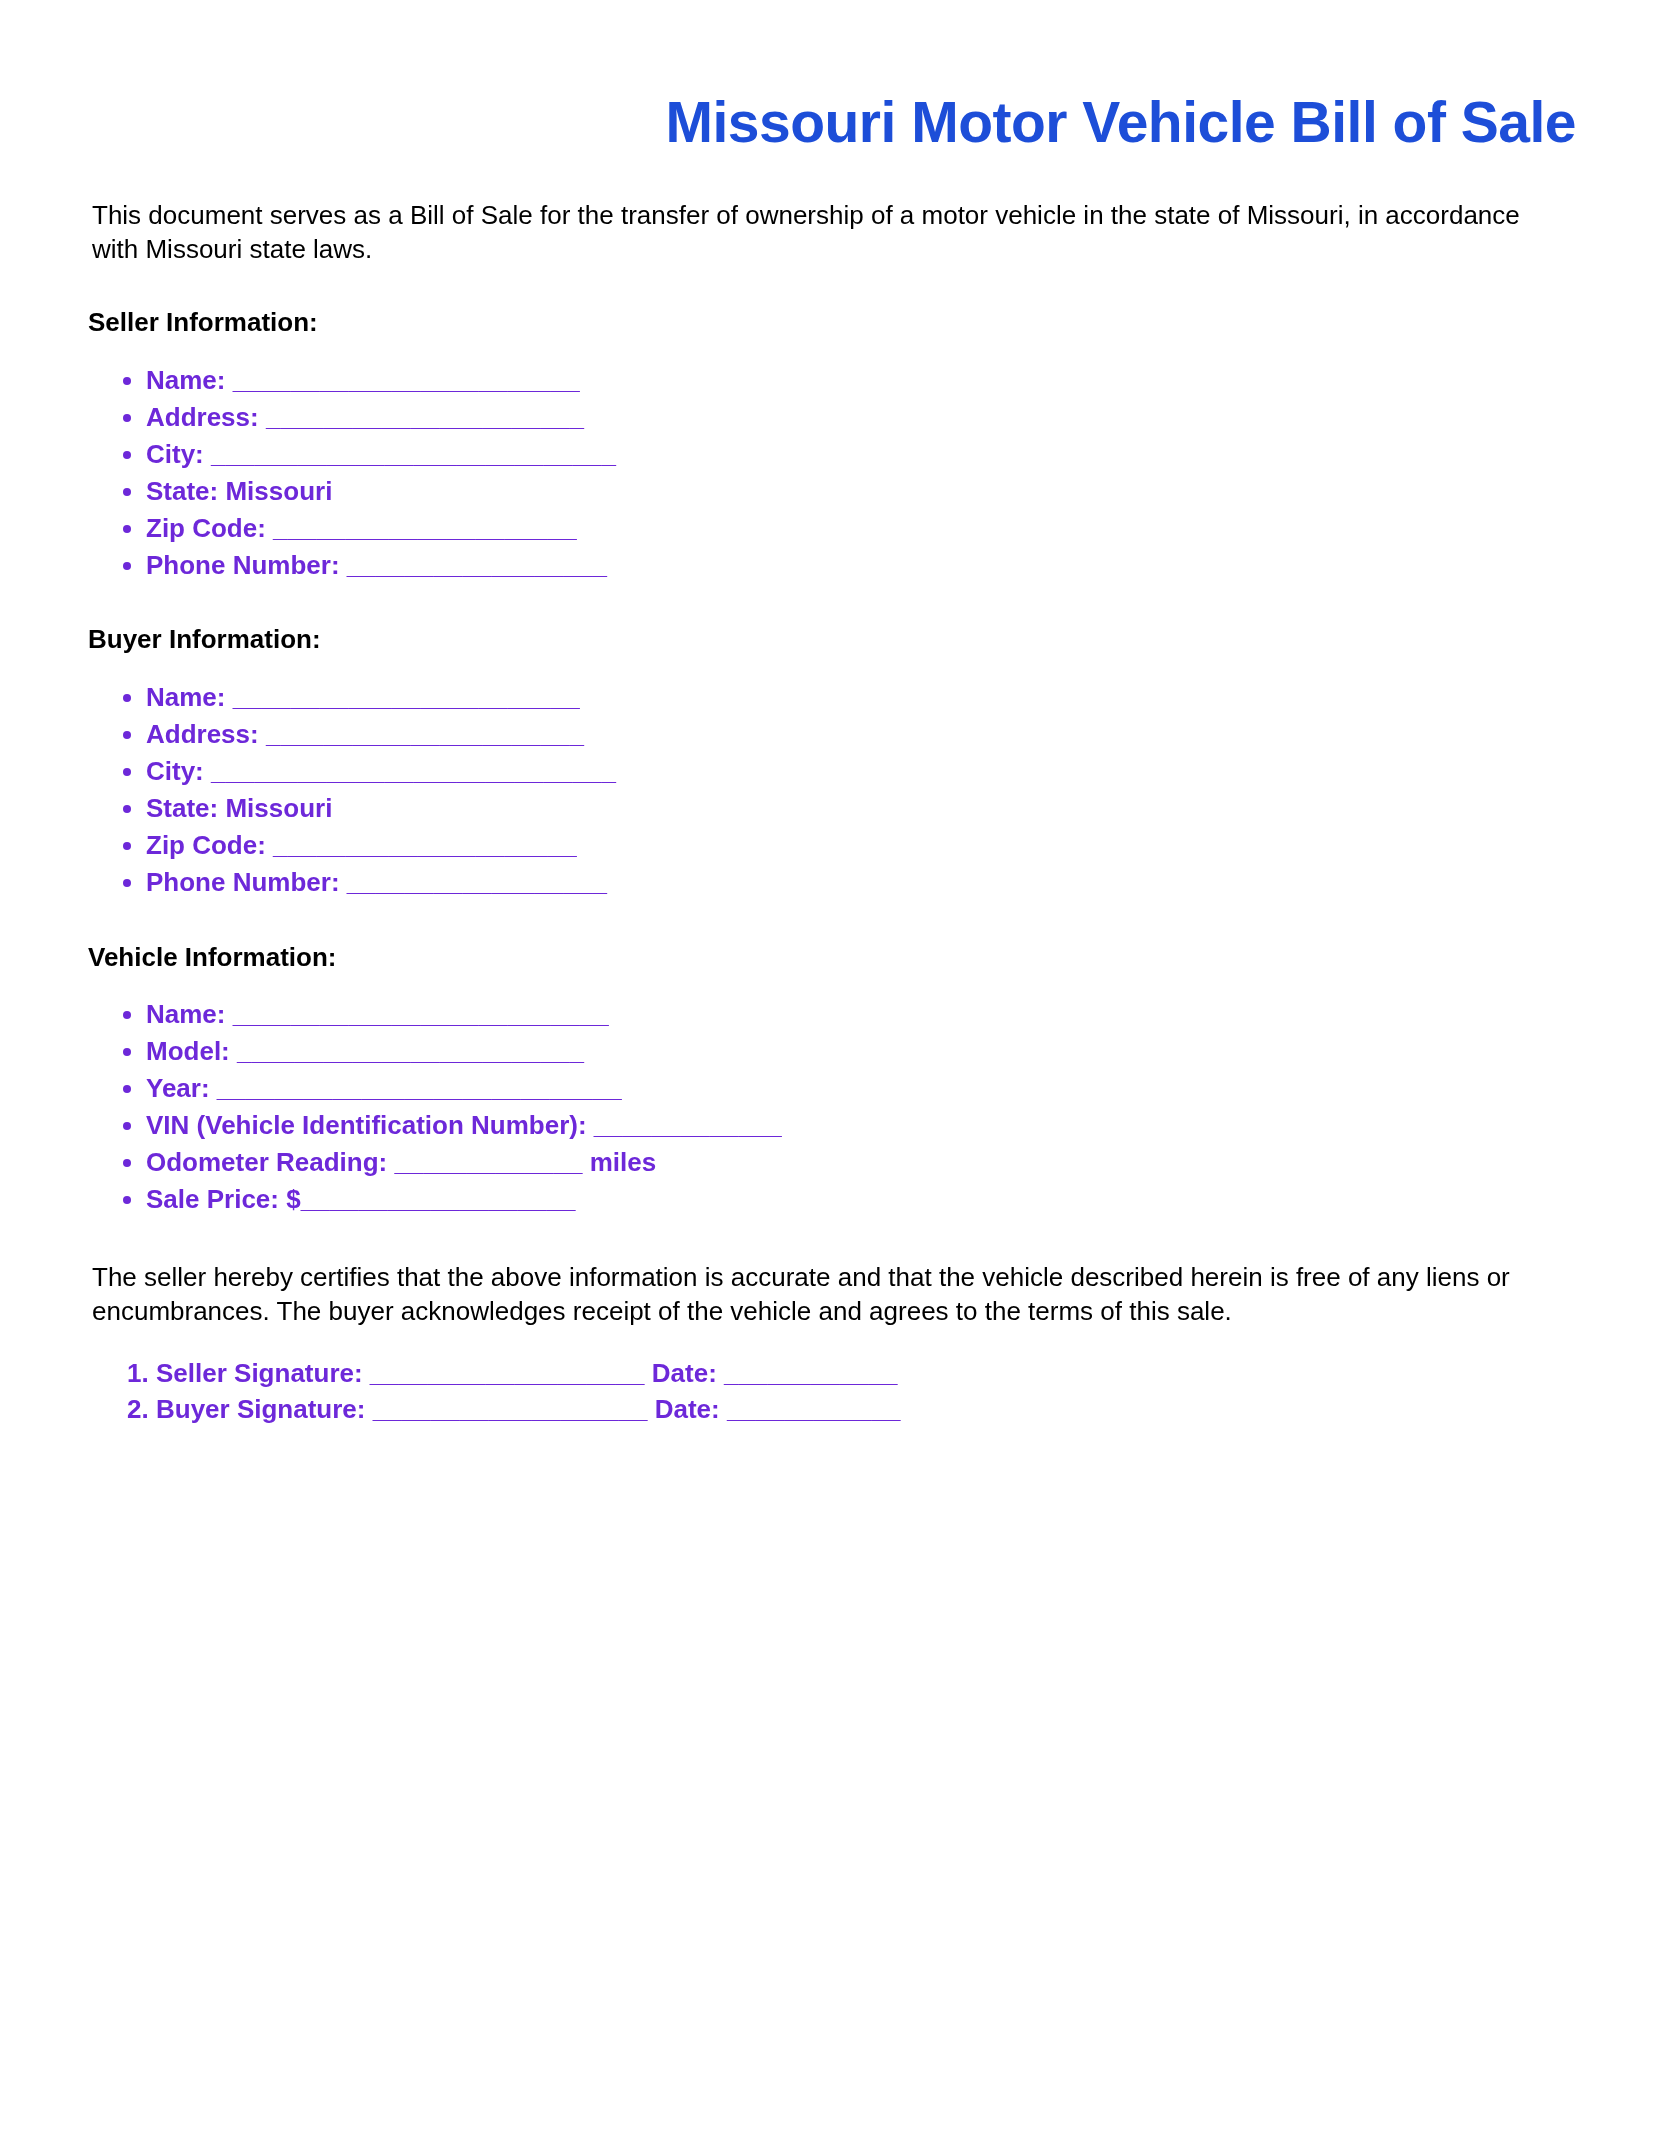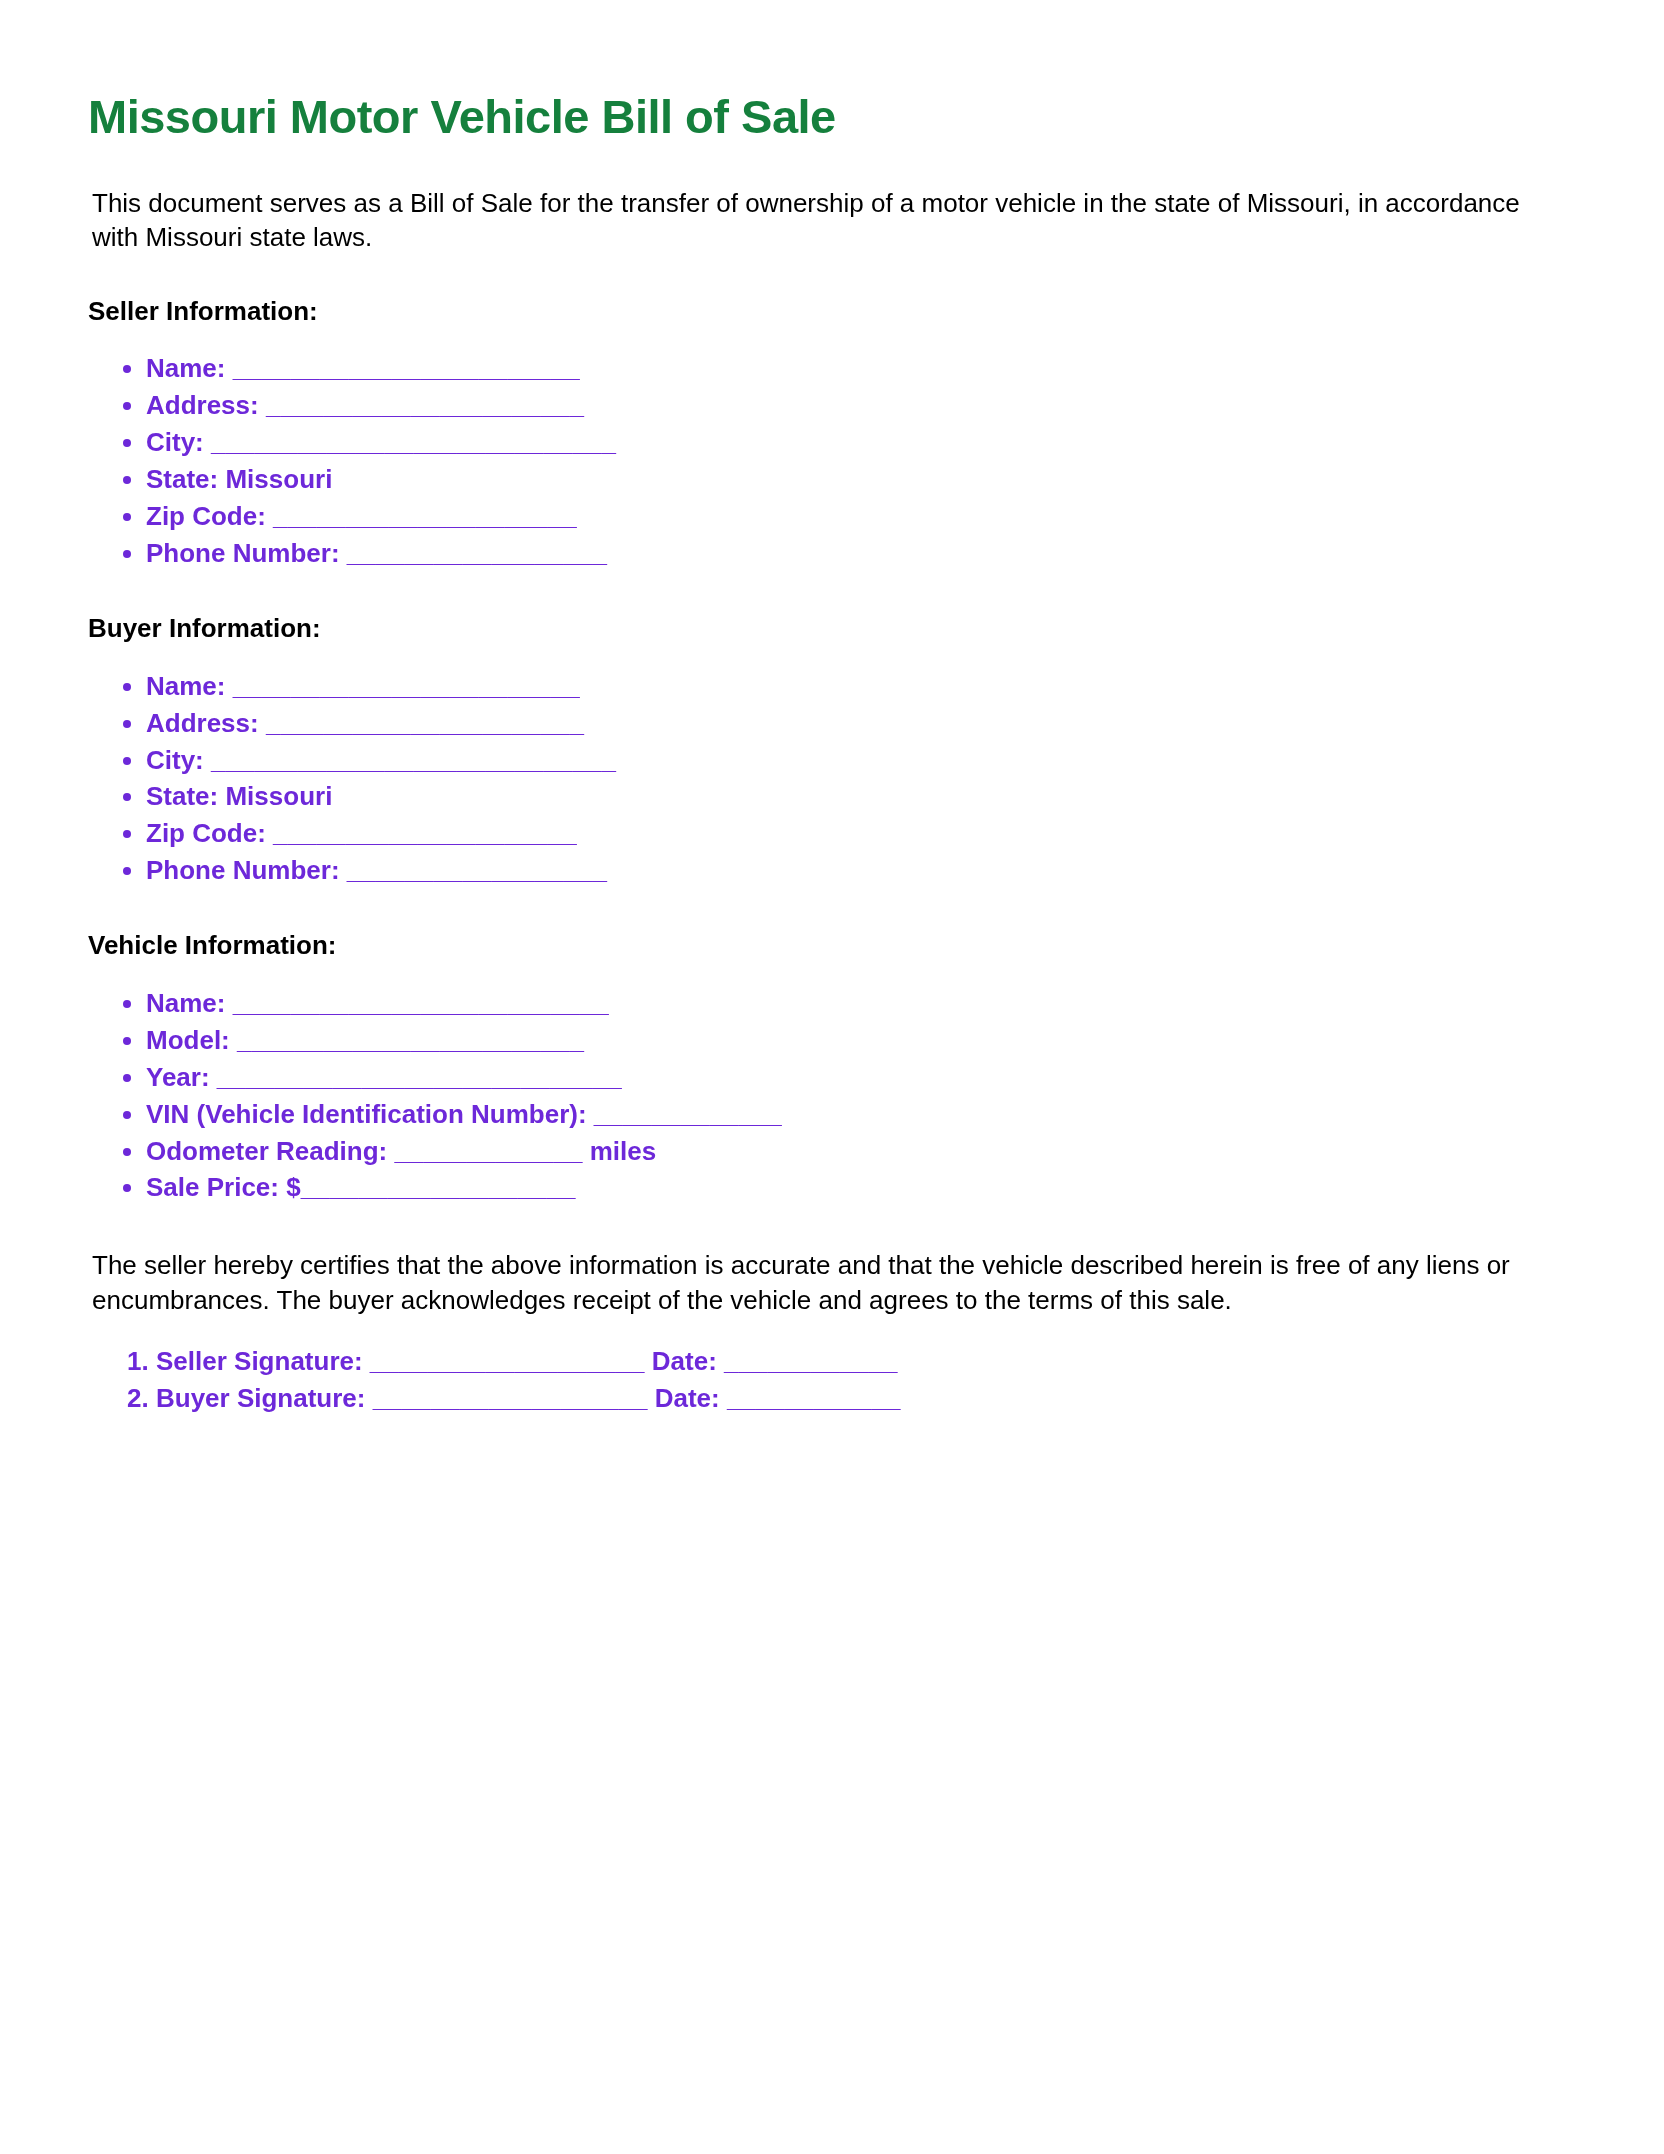--- a/index.html
+++ b/index.html
@@ -16,26 +16,27 @@
     padding: 80px 88px 0 88px;
     font-family: "Liberation Sans", "DejaVu Sans", sans-serif;
     color: #000000;
     overflow: hidden;
   }
   .doc {
     position: relative;
     z-index: 2;
   }
   h1.doc-title {
-    font-size: 47px;
+    font-size: 57px;
     font-weight: bold;
     letter-spacing: -0.5px;
     margin: 10px 0 0 0;
     line-height: 1.15;
-    color: #15803d;
+    color: #1d4ed8;
+    text-align: right;
   }
   p.para {
     font-size: 26px;
     line-height: 1.32;
     margin: 42px 0 0 4px;
     max-width: 1430px;
     color: #000;
   }
   h2.section-heading {
     font-size: 26px;

